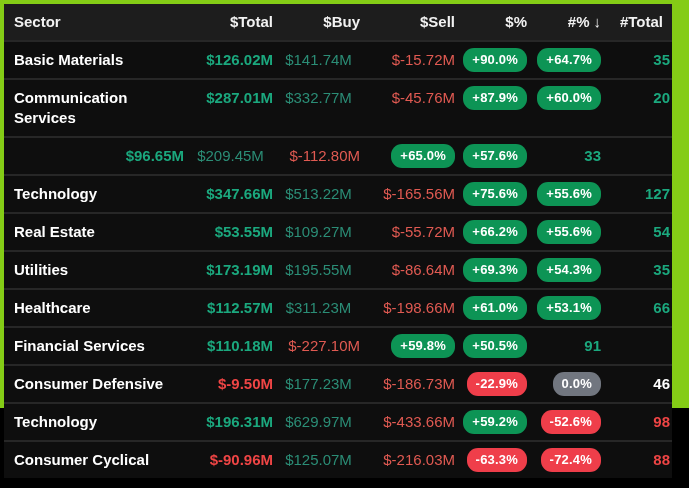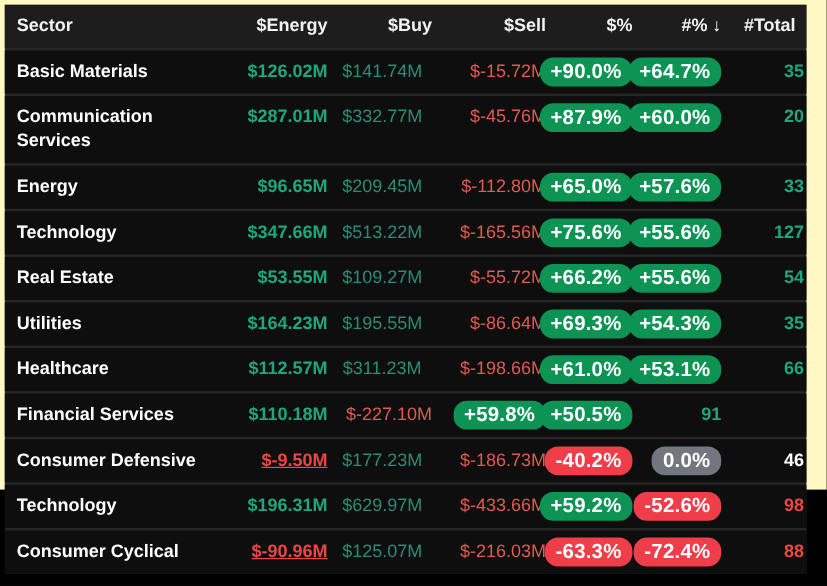--- a/index.html
+++ b/index.html
@@ -9,21 +9,21 @@
     width: 689px;
     height: 488px;
     overflow: hidden;
     font-family: "Liberation Sans", sans-serif;
   }
   .page {
     box-sizing: border-box;
     width: 689px;
     height: 408px;
     padding: 4px 17px 6px 4px;
-    background: #fef9c3;
+    background: #84cc16;
   }
   .flow-table {
     display: flex;
     flex-direction: column;
     gap: 2px;
     background: var(--sep, #272727);
   }
   .thead, .row {
     display: grid;
     grid-template-columns: 182px 89px 87px 95px 72px 74px 69px;
@@ -70,52 +70,52 @@
   .cell.count { font-weight: 700; }
   .hcell.count { padding-right: 9px; }
   .badge-cell {
     display: flex;
     justify-content: flex-end;
     padding-top: 6px;
     padding-bottom: 6px;
   }
   .badge {
     display: inline-block;
-    font-size: 17px;
+    font-size: 13px;
     line-height: 14px;
     font-weight: 700;
     color: #ffffff;
     padding: 5px 9px;
     border-radius: 11px;
     letter-spacing: 0.2px;
   }
   .b-pos { background: var(--badge-green, #0d9455); }
   .b-neg { background: var(--badge-red,  #ef3e4a); }
   .b-neutral { background: var(--badge-gray, #71767f); }
 
   .t-total-pos { color: var(--green-bright, #1ba87e); font-weight: 700; }
-  .t-total-neg { color: var(--red-bright,  #ef4545); font-weight: 700; text-decoration: underline; }
+  .t-total-neg { color: var(--red-bright,  #ef4545); font-weight: 700; }
   .t-buy       { color: var(--green-dim,   #2b8d76); text-align: center; }
   .t-sell      { color: var(--red-dim,     #e05a52); }
   .t-count-pos     { color: var(--green-bright, #1ba87e); }
   .t-count-neg     { color: var(--red-bright,  #ef4545); }
   .t-count-neutral { color: #ffffff; }
   .sort-icon {
     font-weight: 700;
     margin-left: 4px;
   }
 </style>
 </head>
 <body>
 
 <div class="page">
   <div class="flow-table">
     <div class="thead" id="thead">
         <div class="hcell c-left sector"><span>Sector</span></div>
-        <div class="hcell c-right total"><span>$Energy</span></div>
+        <div class="hcell c-right total"><span>$Total</span></div>
         <div class="hcell c-right buy"><span>$Buy</span></div>
         <div class="hcell c-right sell"><span>$Sell</span></div>
         <div class="hcell c-right dollar_pct"><span>$%</span></div>
         <div class="hcell c-right num_pct"><span>#%</span><span class="sort-icon">↓</span></div>
         <div class="hcell c-right count"><span>#Total</span></div>
       </div>
 
   <div class="row">
         <div class="cell sector c-left">Basic Materials</div>
         <div class="cell c-right t-total-pos">$126.02M</div>
@@ -136,21 +136,20 @@
         <div class="cell c-right t-sell">$-45.76M</div>
         <div class="cell badge-cell">
           <span class="badge b-pos">+87.9%</span>
         </div>
         <div class="cell badge-cell">
           <span class="badge b-pos">+60.0%</span>
         </div>
         <div class="cell count c-right t-count-pos">20</div>
       </div>
       <div class="row">
-        <div class="cell sector c-left">Energy</div>
         <div class="cell c-right t-total-pos">$96.65M</div>
         <div class="cell c-right t-buy">$209.45M</div>
         <div class="cell c-right t-sell">$-112.80M</div>
         <div class="cell badge-cell">
           <span class="badge b-pos">+65.0%</span>
         </div>
         <div class="cell badge-cell">
           <span class="badge b-pos">+57.6%</span>
         </div>
         <div class="cell count c-right t-count-pos">33</div>
@@ -176,21 +175,21 @@
         <div class="cell badge-cell">
           <span class="badge b-pos">+66.2%</span>
         </div>
         <div class="cell badge-cell">
           <span class="badge b-pos">+55.6%</span>
         </div>
         <div class="cell count c-right t-count-pos">54</div>
       </div>
       <div class="row">
         <div class="cell sector c-left">Utilities</div>
-        <div class="cell c-right t-total-pos">$164.23M</div>
+        <div class="cell c-right t-total-pos">$173.19M</div>
         <div class="cell c-right t-buy">$195.55M</div>
         <div class="cell c-right t-sell">$-86.64M</div>
         <div class="cell badge-cell">
           <span class="badge b-pos">+69.3%</span>
         </div>
         <div class="cell badge-cell">
           <span class="badge b-pos">+54.3%</span>
         </div>
         <div class="cell count c-right t-count-pos">35</div>
       </div>
@@ -218,21 +217,21 @@
           <span class="badge b-pos">+50.5%</span>
         </div>
         <div class="cell count c-right t-count-pos">91</div>
       </div>
       <div class="row">
         <div class="cell sector c-left">Consumer Defensive</div>
         <div class="cell c-right t-total-neg">$-9.50M</div>
         <div class="cell c-right t-buy">$177.23M</div>
         <div class="cell c-right t-sell">$-186.73M</div>
         <div class="cell badge-cell">
-          <span class="badge b-neg">-40.2%</span>
+          <span class="badge b-neg">-22.9%</span>
         </div>
         <div class="cell badge-cell">
           <span class="badge b-neutral">0.0%</span>
         </div>
         <div class="cell count c-right t-count-neutral">46</div>
       </div>
       <div class="row">
         <div class="cell sector c-left">Technology</div>
         <div class="cell c-right t-total-pos">$196.31M</div>
         <div class="cell c-right t-buy">$629.97M</div>

